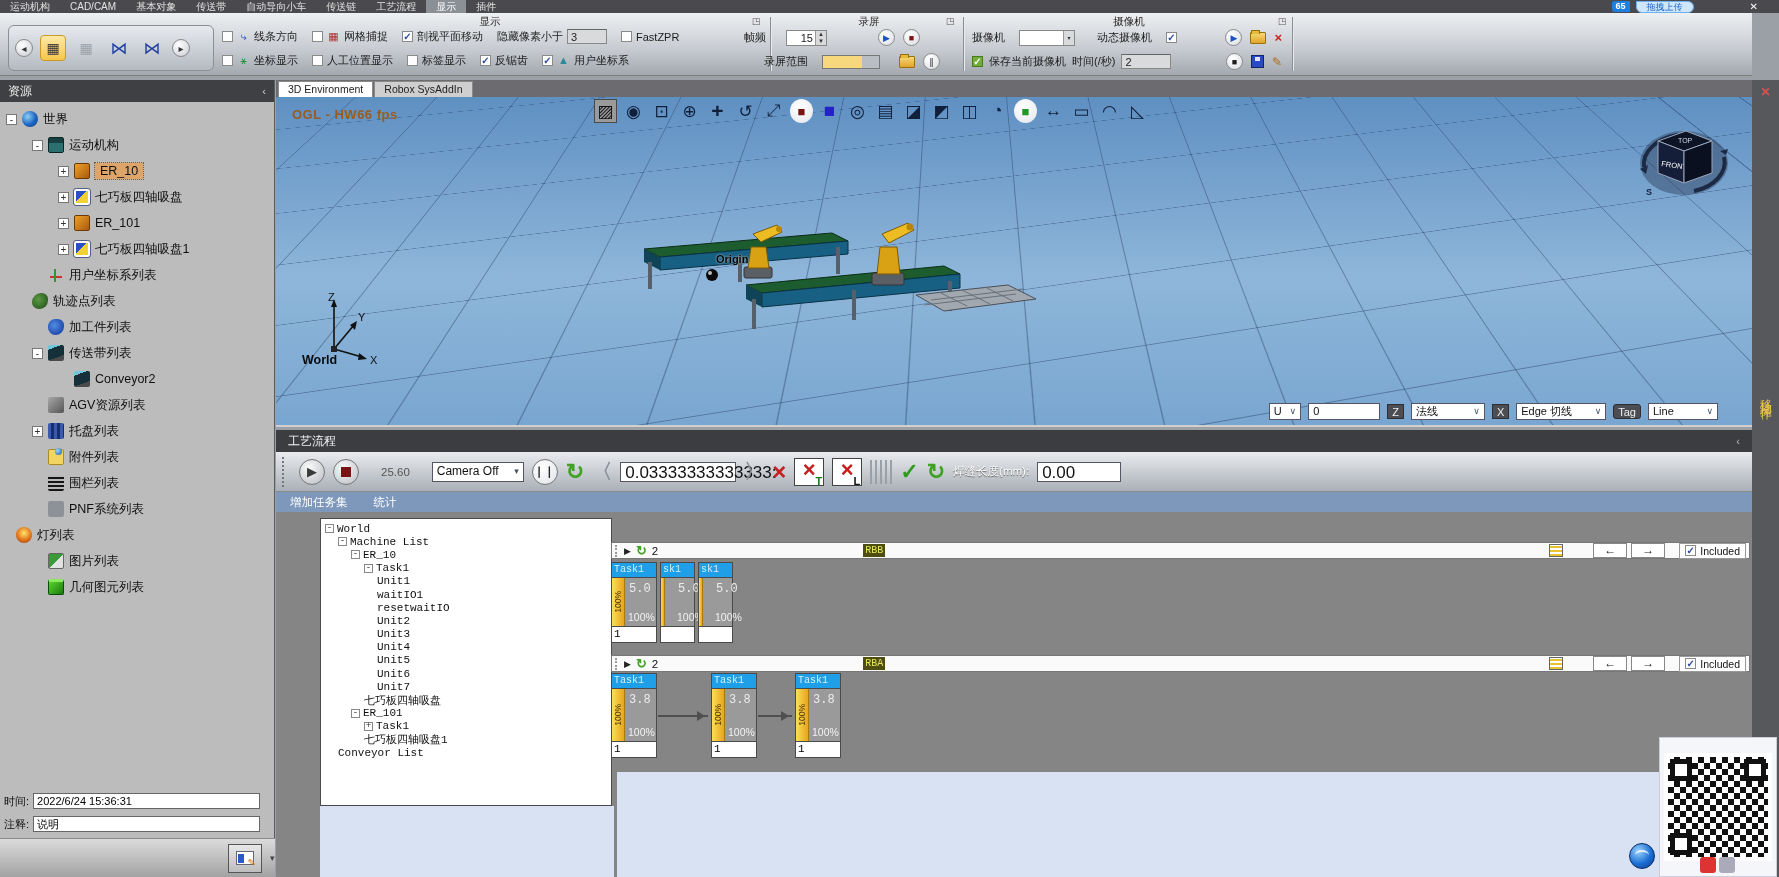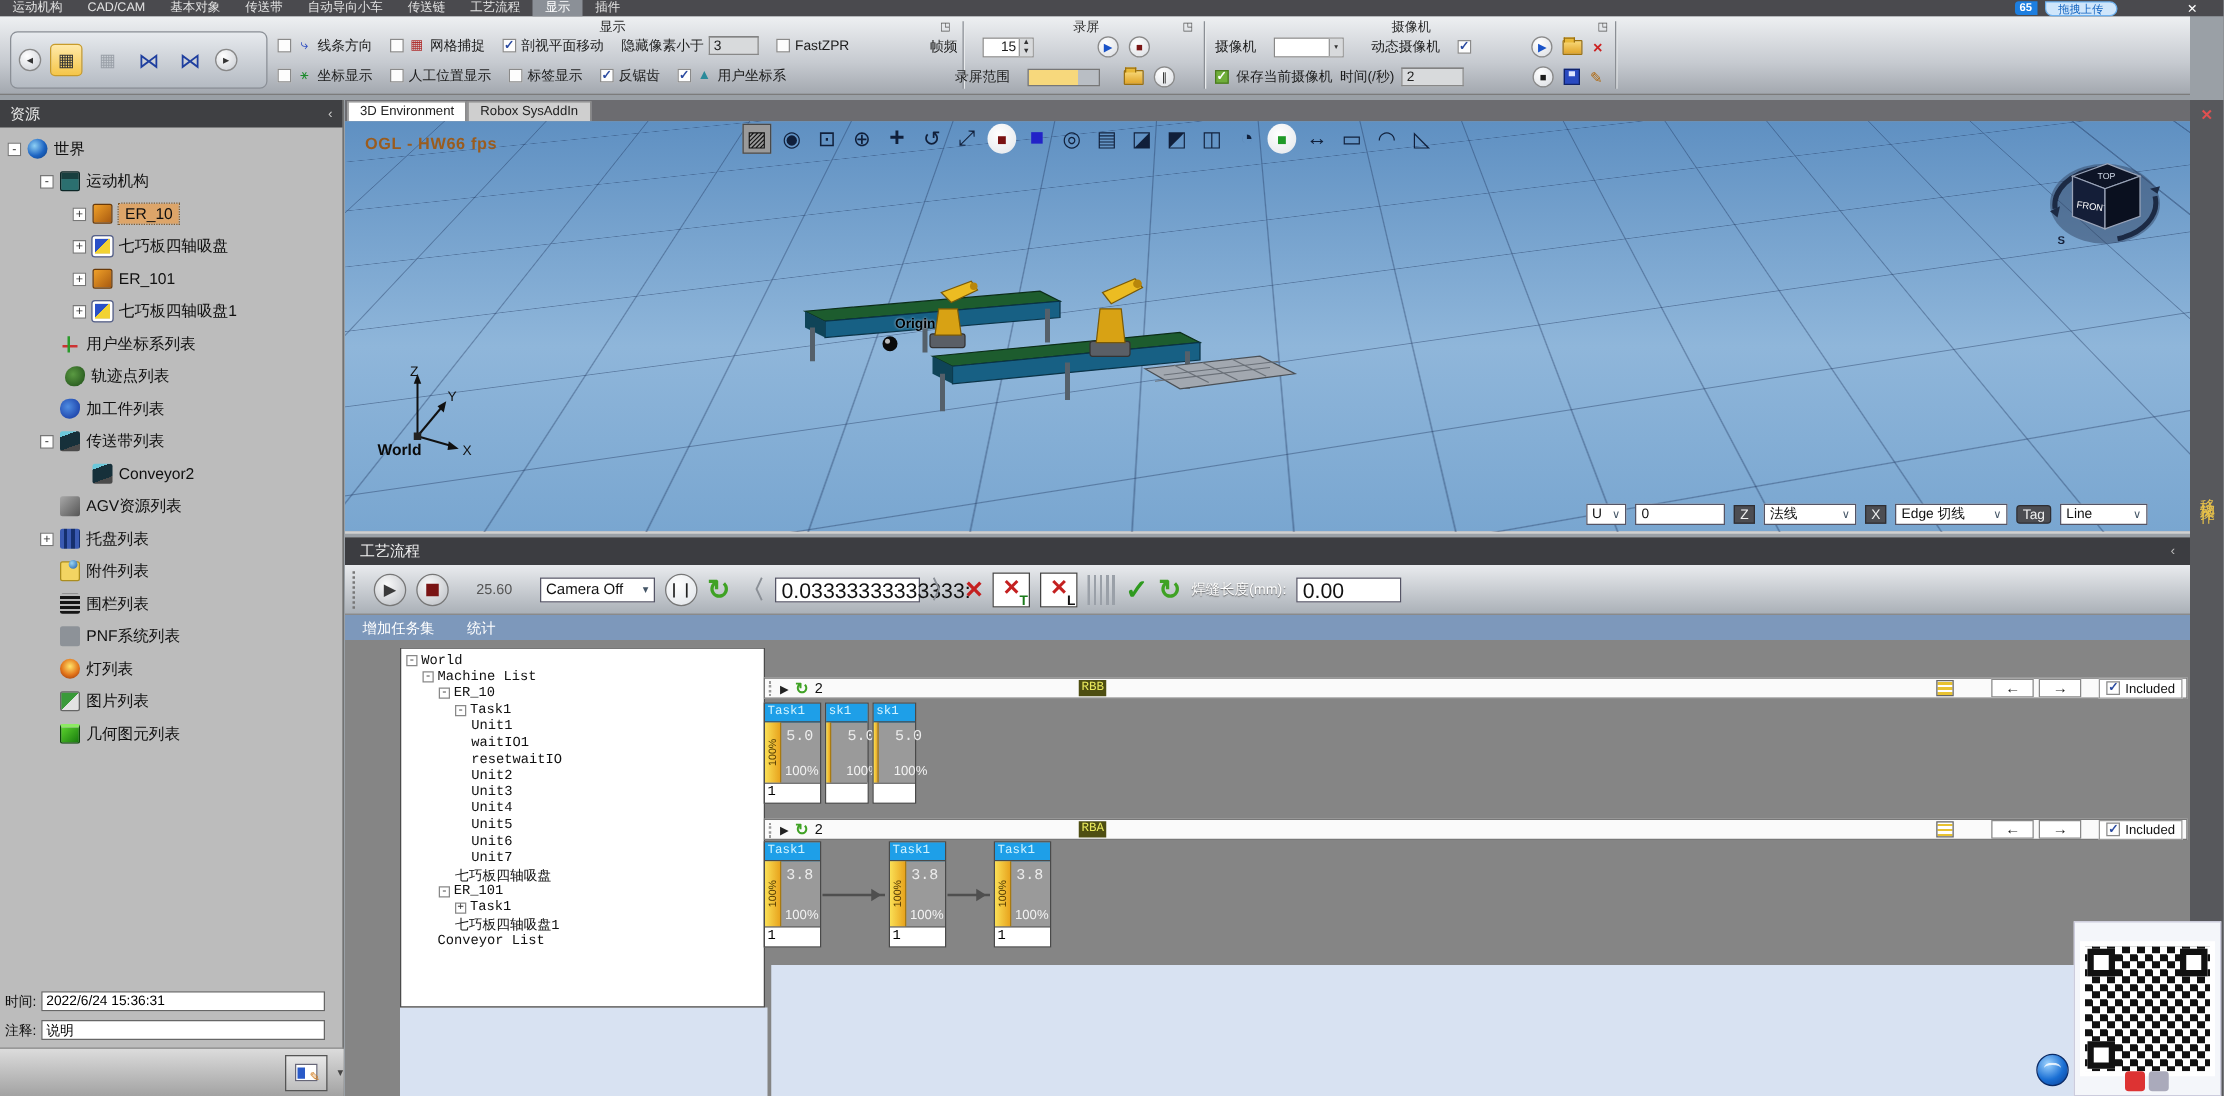--- a/index.html
+++ b/index.html
@@ -345,21 +345,21 @@
         <div class="rrow" style="padding-left: 58px;">
           <span class="expbox">+</span>
           <span class="tico t-gripper"></span>
           <span>七巧板四轴吸盘1</span>
         </div>
         <div class="rrow" style="padding-left: 32px;">
           <span class="expspace"></span>
           <span class="tico t-ucs"></span>
           <span>用户坐标系列表</span>
         </div>
-        <div class="rrow" style="padding-left: 36px;">
+        <div class="rrow" style="padding-left: 16px;">
           <span class="expspace"></span>
           <span class="tico t-trace"></span>
           <span>轨迹点列表</span>
         </div>
         <div class="rrow" style="padding-left: 32px;">
           <span class="expspace"></span>
           <span class="tico t-workpiece"></span>
           <span>加工件列表</span>
         </div>
         <div class="rrow" style="padding-left: 32px;">
@@ -390,21 +390,21 @@
         <div class="rrow" style="padding-left: 32px;">
           <span class="expspace"></span>
           <span class="tico t-fence"></span>
           <span>围栏列表</span>
         </div>
         <div class="rrow" style="padding-left: 32px;">
           <span class="expspace"></span>
           <span class="tico t-pnf"></span>
           <span>PNF系统列表</span>
         </div>
-        <div class="rrow" style="padding-left: 32px;">
+        <div class="rrow" style="">
           <span class="expspace"></span>
           <span class="tico t-lamp"></span>
           <span>灯列表</span>
         </div>
         <div class="rrow" style="padding-left: 32px;">
           <span class="expspace"></span>
           <span class="tico t-image"></span>
           <span>图片列表</span>
         </div>
         <div class="rrow" style="padding-left: 32px;">
@@ -641,21 +641,21 @@
               <span class="pexp">-</span>
               <span>ER_101</span>
             </div>
             <div class="ptrow" style="padding-left: 43px;">
               <span class="pexp">+</span>
               <span>Task1</span>
             </div>
             <div class="ptrow" style="padding-left: 43px;">
               <span>七巧板四轴吸盘1</span>
             </div>
-            <div class="ptrow" style="padding-left: 17px; margin-left: 12px;">
+            <div class="ptrow" style="padding-left: 17px;">
               <span>Conveyor List</span>
             </div>
           </div>
       <div class="tg-head" style="left: 335px; width: 1139px; top: 30px;">
             <span class="tg-dots"></span>
             <span class="tg-play">▶</span>
             <span class="tg-ref">↻</span>
             <span class="tg-count">2</span>
             <span class="tg-badge">RBB</span>
             <span class="tg-right">

